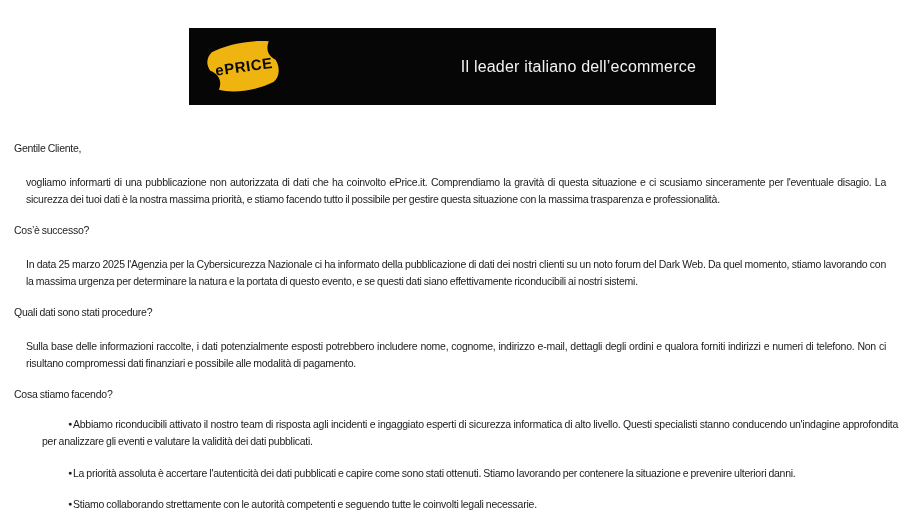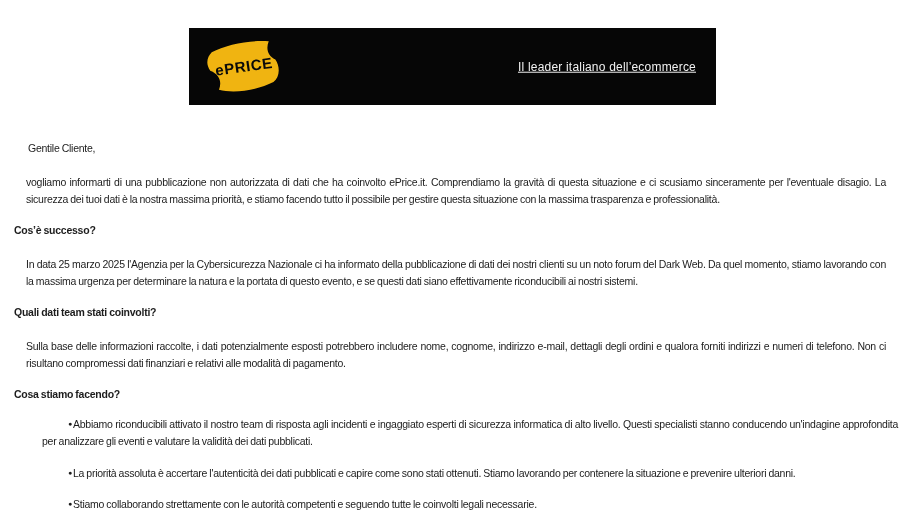--- a/index.html
+++ b/index.html
@@ -40,42 +40,41 @@
     font-weight: bold;
     font-size: 15px;
     letter-spacing: 0.6px;
     color: var(--logo-ink, #0a0a0a);
   }
   .tagline {
     position: absolute;
     right: 20px;
     top: 50%;
     transform: translateY(-52%);
-    font-size: 12px;
+    font-size: 16px;
     letter-spacing: 0.2px;
     color: var(--tagline-color, #f2f2f2);
     white-space: nowrap;
-    text-decoration: underline;
   }
 
   
   .letter {
     margin-top: 35px;
     padding: 0 7px 0 14px;
     font-size: 10.5px;
     line-height: 17px;
     letter-spacing: -0.25px;
     word-spacing: -0.5px;
   }
-  .greeting { margin: 0 14px 17px; }
+  .greeting { margin: 0 0 17px; }
   .par { margin: 0 12px 14px; text-align: justify; }
   .hd {
     margin: 0 0 17px;
     font-size: 10.5px;
-    font-weight: bold;
+    font-weight: normal;
     letter-spacing: -0.25px;
   }
   .hd-tight { margin-bottom: 12px; }
   .bullets { margin: 0; }
   .bullet-item {
     margin: 0 0 14px 28px;
     text-indent: 13px;
     text-align: justify;
   }
   .bullet-dot {
@@ -103,22 +102,22 @@
 
   <main class="letter">
 
     <p class="greeting">Gentile Cliente,</p>
 
     <p class="par">vogliamo informarti di una pubblicazione non autorizzata di dati che ha coinvolto ePrice.it. Comprendiamo la gravità di questa situazione e ci scusiamo sinceramente per l'eventuale disagio. La sicurezza dei tuoi dati è la nostra massima priorità, e stiamo facendo tutto il possibile per gestire questa situazione con la massima trasparenza e professionalità.</p>
 
     <h2 class="hd">Cos’è successo?</h2>
     <p class="par">In data  25 marzo 2025 l'Agenzia per la Cybersicurezza Nazionale ci ha informato della pubblicazione di dati dei nostri clienti su un noto forum del Dark Web. Da quel momento, stiamo lavorando con la massima urgenza per determinare la natura e la portata di questo evento, e se questi dati siano effettivamente riconducibili ai nostri sistemi.</p>
 
-    <h2 class="hd">Quali dati team stati coinvolti?</h2>
-    <p class="par">Sulla base delle informazioni raccolte, i dati potenzialmente esposti potrebbero includere nome, cognome, indirizzo e-mail, dettagli degli ordini e qualora forniti indirizzi e numeri di telefono. Non ci risultano compromessi dati finanziari e relativi alle modalità di pagamento.</p>
+    <h2 class="hd">Quali dati sono stati procedure?</h2>
+    <p class="par">Sulla base delle informazioni raccolte, i dati potenzialmente esposti potrebbero includere nome, cognome, indirizzo e-mail, dettagli degli ordini e qualora forniti indirizzi e numeri di telefono. Non ci risultano compromessi dati finanziari e possibile alle modalità di pagamento.</p>
 
     <h2 class="hd hd-tight">Cosa stiamo facendo?</h2>
 
     <div class="bullets">
       <div class="bullet-item">
         <span class="bullet-dot">●</span><span>Abbiamo riconducibili attivato il nostro team di risposta agli incidenti e ingaggiato esperti di sicurezza informatica di alto livello. Questi specialisti stanno conducendo un'indagine approfondita per analizzare gli eventi e valutare la validità dei dati pubblicati.</span>
       </div>
       <div class="bullet-item">
         <span class="bullet-dot">●</span><span>La priorità assoluta è accertare l'autenticità dei dati pubblicati e capire come sono stati ottenuti. Stiamo lavorando per contenere la situazione e prevenire ulteriori danni.</span>
       </div>

